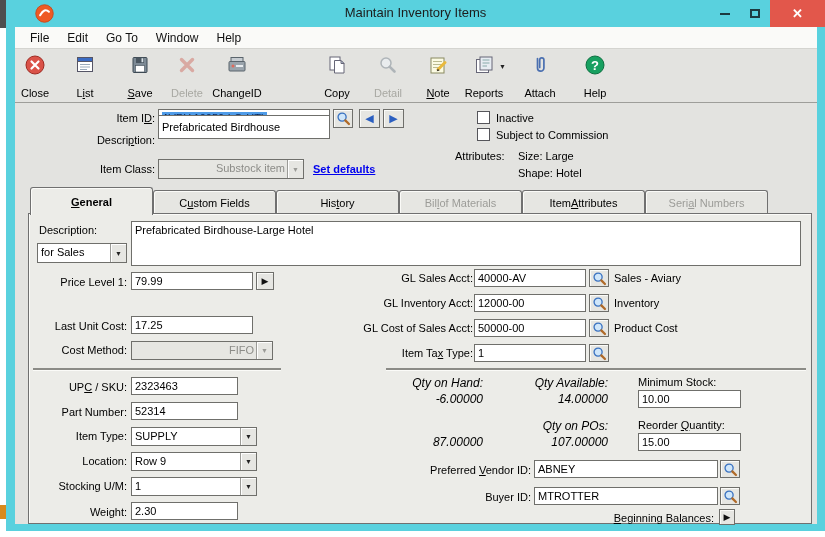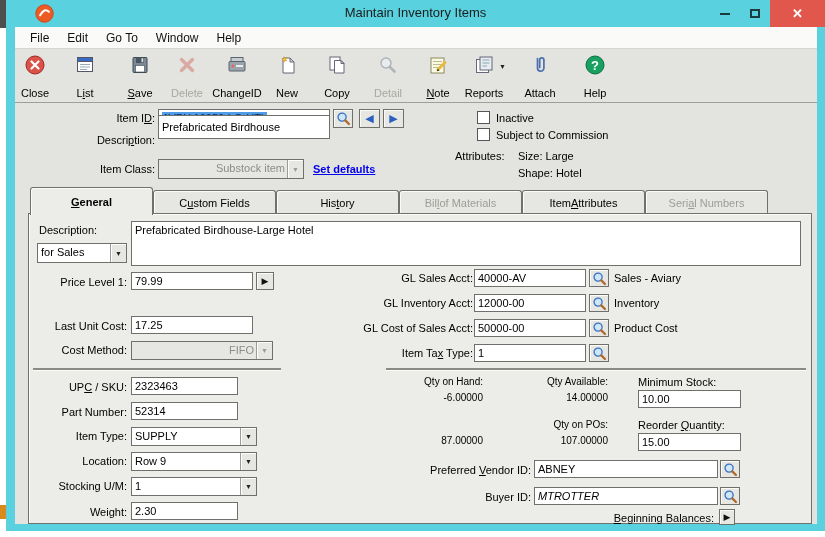--- a/index.html
+++ b/index.html
@@ -47,21 +47,21 @@
   .link{position:absolute;font-size:11px;font-weight:bold;color:var(--link);text-decoration:underline;}
   .cbx{position:absolute;width:13px;height:13px;background:#fff;border:1px solid #55555A;}
   .sep{position:absolute;height:2px;background:#8B8B86;box-shadow:0 1px 0 #FBFBF8;}
   
   .tabs{position:absolute;left:0;top:160px;right:0;height:27px;}
   .tab{position:absolute;top:3px;height:24px;width:123px;background:#E6E6E2;border:1px solid #707070;border-bottom:none;border-radius:3px 3px 0 0;box-shadow:inset 1px 1px 0 #FBFBF8;display:flex;align-items:center;justify-content:center;font-size:11px;color:#000;}
   .tab.active{top:0;height:28px;background:#ECECE8;font-weight:bold;z-index:3;}
   .tab.disabled{color:#9C9C98;}
   
   .panel{position:absolute;left:13px;top:186px;width:784px;height:311px;background:#ECECE8;border:1px solid #707070;box-shadow:inset 1px 1px 0 #FBFBF8;z-index:2;}
-  .qv{position:absolute;font-size:10px;color:#000;text-align:right;white-space:nowrap;}
+  .qv{position:absolute;font-size:12px;color:#000;text-align:right;white-space:nowrap;font-style:italic;}
   u{text-decoration:underline;}
 </style>
 </head>
 <body>
 
 <div class="screen">
   <div class="frag-dark"></div>
   <div class="frag-orange"></div>
 
   <div class="win">
@@ -137,30 +137,20 @@
         <div class="titem" style="left:194px;width:56px">
           <span class="ticon">
             <svg width="24" height="24" viewBox="0 0 24 24">
                 <rect x="6" y="4.5" width="12" height="5" fill="#C7CDD2" stroke="#5A646C"></rect>
                 <rect x="4" y="8.5" width="16" height="9.5" rx="1" fill="#9AA4AC" stroke="#5A646C"></rect>
                 <rect x="11" y="12" width="7" height="2" fill="#E8ECEF"></rect>
                 <circle cx="8" cy="13" r="1.5" fill="#DE6B5C"></circle>
               </svg>
           </span>
           <span class="tlabel">ChangeID</span>
-        </div>
-        <div class="titem" style="left:250px">
-          <span class="ticon">
-            <svg width="24" height="24" viewBox="0 0 24 24">
-                <path d="M8 5 h7 l4 4 v11 h-11 z" fill="#fff" stroke="#667"></path>
-                <path d="M15 5 l4 4 h-4 z" fill="#D7DEE8" stroke="#667"></path>
-                <path d="M7 6 l1.6-.6 L9 3.8 l1 1.4 1.7-.3 -.8 1.5 1 1.3 -1.8 0 -.8 1.5 -.6-1.6z" fill="#F5C33B" stroke="#C78A1B" stroke-width=".5"></path>
-              </svg>
-          </span>
-          <span class="tlabel">New</span>
         </div>
         <div class="titem" style="left:300px">
           <span class="ticon">
             <svg width="24" height="24" viewBox="0 0 24 24">
                 <rect x="5" y="4" width="10" height="13" fill="#fff" stroke="#667"></rect>
                 <path d="M9.5 7.5 h6.5 l3 3 v9.5 h-9.5 z" fill="#fff" stroke="#667"></path>
                 <path d="M16 7.5 l3 3 h-3 z" fill="#C9D6EA" stroke="#667"></path>
               </svg>
           </span>
           <span class="tlabel">Copy</span>
@@ -350,21 +340,21 @@
         <div class="lblr" style="left:352px;width:150px;top:250px">Preferred <u>V</u>endor ID:</div>
         <input class="fld" style="left: 505px; top: 246px; width: 184px; height: 18px;" value="ABNEY">
         <div class="btn" style="left:691px;top:246px;width:20px;height:18px">
             <svg width="15" height="15" viewBox="0 0 16 16">
               <circle cx="6.5" cy="6.5" r="4.3" fill="#CFE6FA" stroke="#3A72C0" stroke-width="1.4"></circle>
               <path d="M10 10 L13.8 13.8" stroke="#B06A28" stroke-width="2.4" stroke-linecap="round"></path>
             </svg>
           </div>
 
         <div class="lblr" style="left:352px;width:150px;top:277px">Buyer ID:</div>
-        <input class="fld" style="left: 505px; top: 273px; width: 184px; height: 18px; font-style: italic;" value="MTROTTER">
+        <input class="fld" style="left: 505px; top: 273px; width: 184px; height: 18px;" value="MTROTTER">
         <div class="btn" style="left:691px;top:273px;width:20px;height:18px">
             <svg width="15" height="15" viewBox="0 0 16 16">
               <circle cx="6.5" cy="6.5" r="4.3" fill="#CFE6FA" stroke="#3A72C0" stroke-width="1.4"></circle>
               <path d="M10 10 L13.8 13.8" stroke="#B06A28" stroke-width="2.4" stroke-linecap="round"></path>
             </svg>
           </div>
 
         <div class="lblr" style="left:535px;width:150px;top:298px"><u>B</u>eginning Balances:</div>
         <div class="btn" style="left:690px;top:295px;width:16px;height:16px">
             <span class="smallglyph">▶</span>

